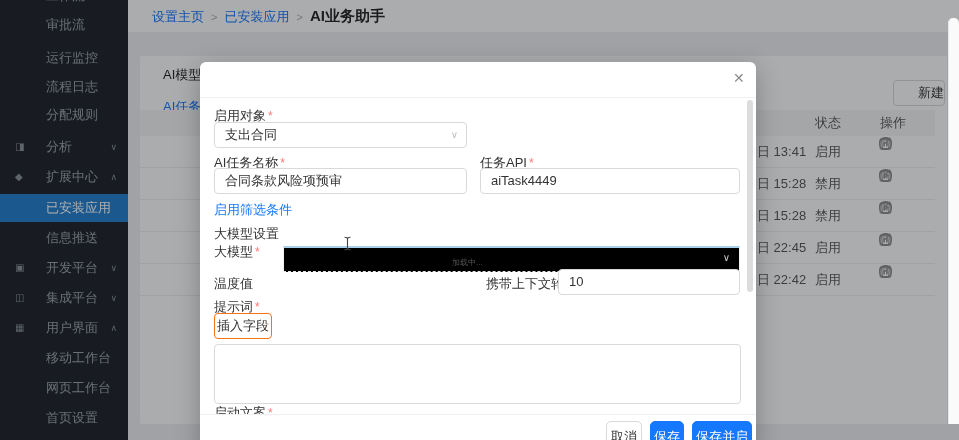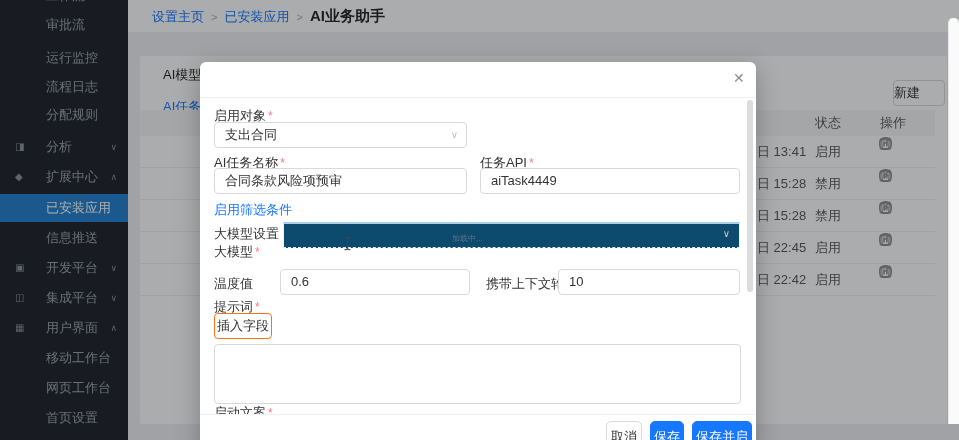--- a/index.html
+++ b/index.html
@@ -20,21 +20,21 @@
   .crumb a { color:#1677ff; text-decoration:none; cursor:pointer; }
   .crumb .sep { margin:0 7px; color:#b0b0b0; font-size:11px; }
   .crumb .cur { color:#262626; font-size:15px; font-weight:bold; }
 
   
   .card { position:absolute; left:140px; top:56px; width:807px; height:368px; background:#ffffff; border-radius:2px; z-index:1; }
   .side-tab { position:absolute; font-size:13px; color:#262626; cursor:pointer; z-index:1;}
   .side-tab.active { color:#1677ff; }
   .btn-new { position:absolute; left:893px; top:80px; width:52px; height:26px; background:#fff;
              border:1px solid #d9d9d9; border-radius:4px; font-size:13px; color:#333;
-             text-align:left; line-height:24px; cursor:pointer; z-index:1; }
+             text-align:right; line-height:24px; cursor:pointer; z-index:1; }
   .tbl-head { position:absolute; left:140px; top:110px; width:795px; height:26px; background:#f5f6f7;
               font-size:13px; color:#595959; z-index:1; }
   .tbl-head span { position:absolute; top:0; line-height:26px; }
   .th-status { left:675px; } .th-ops { left:740px; }
   .t-row { position:absolute; left:140px; width:795px; height:32px; border-bottom:1px solid #efefef;
            font-size:13px; color:#595959; z-index:1; }
   .t-row span { position:absolute; top:0; line-height:32px; }
   .c-time { left:617px; } .c-status { left:675px; }
   .c-ops { position:absolute; left:738px; top:8px; display:flex; gap:4px; }
   .c-ops .op { width:15px; height:15px; cursor:pointer; }
@@ -53,21 +53,21 @@
   .m-close { position:absolute; left:533px; top:8px; font-size:14px; color:#8c8c8c; cursor:pointer; }
   .m-body { position:absolute; left:0; top:36px; width:556px; height:316px; }
   .f-label { position:absolute; font-size:13px; color:#333; white-space:nowrap; }
   .req { color:#ff7875; font-size:12px; margin-left:2px; }
   .inp, .sel { position:absolute; height:26px; border:1px solid #d9d9d9; border-radius:4px; background:#fff;
                font-size:13px; color:#333; padding:0 10px; line-height:24px; white-space:nowrap; overflow:hidden; }
   .sel { cursor:pointer; }
   .sel .arrow { position:absolute; right:8px; top:0; line-height:24px; font-size:10px; color:#bfbfbf; }
   .placeholder { color:#bfbfbf; }
   .m-link { position:absolute; font-size:13px; color:#1677ff; cursor:pointer; }
-  .sel-loading { position:absolute; left:83px; top:124px; width:457px; height:26px; background:#0c4a6e;
+  .sel-loading { position:absolute; left:83px; top:148px; width:457px; height:26px; background:#000000;
                  border-top:2px solid #abd0ec; border-left:1px solid #f2f2f2; border-right:1px solid #f2f2f2;
                  border-bottom:1px dashed #e6e6e6; cursor:pointer; }
   .sel-loading .faint { position:absolute; left:168px; top:9px; font-size:8px; color:#999; opacity:0.55; }
   .sel-loading .arrow { position:absolute; right:9px; top:4px; font-size:10px; color:#c9c9c9; }
   .cursor-ibeam { position:absolute; left:143px; top:138px; z-index:12; }
   .btn-insert { position:absolute; left:14px; top:251px; width:58px; height:26px; border:1px solid #f97316;
                 border-radius:4px; background:#fff; font-size:13px; color:#333; text-align:center;
                 line-height:24px; cursor:pointer; }
   .prompt-area { position:absolute; left:14px; top:282px; width:527px; height:60px;
                  border:1px solid #d9d9d9; border-radius:4px; background:#fff; cursor:text; }
@@ -309,21 +309,20 @@
         <span class="faint">加载中...</span>
         <span class="arrow">∨</span>
       </div>
       <span class="cursor-ibeam">
         <svg width="9" height="15" viewBox="0 0 9 15" fill="none" stroke="#444" stroke-width="1.1">
             <path d="M1.5 1.2c1.5 0 3 .3 3 1.8M7.5 1.2c-1.5 0-3 .3-3 1.8M4.5 3v9M1.5 13.8c1.5 0 3-.3 3-1.8M7.5 13.8c-1.5 0-3-.3-3-1.8"></path>
           </svg>
       </span>
 
       <div class="f-label" style="left:14px; top:177px">温度值</div>
-      <div class="inp" style="left:80px; top:171px; width:190px"><span>0.6</span></div>
       <div class="f-label" style="left:286px; top:177px"><span>携带上下文轮数</span><span class="req">*</span></div>
       <div class="inp" style="left:358px; top:171px; width:182px"><span>10</span></div>
 
       <div class="f-label" style="left:14px; top:200px"><span>提示词</span><span class="req">*</span></div>
       <div class="btn-insert" style="top:215px">插入字段</div>
       <div class="prompt-area" style="top:246px; height:60px"></div>
 
       <div class="f-label" style="left:14px; top:306px"><span>启动文案</span><span class="req">*</span></div>
     </div>
 

